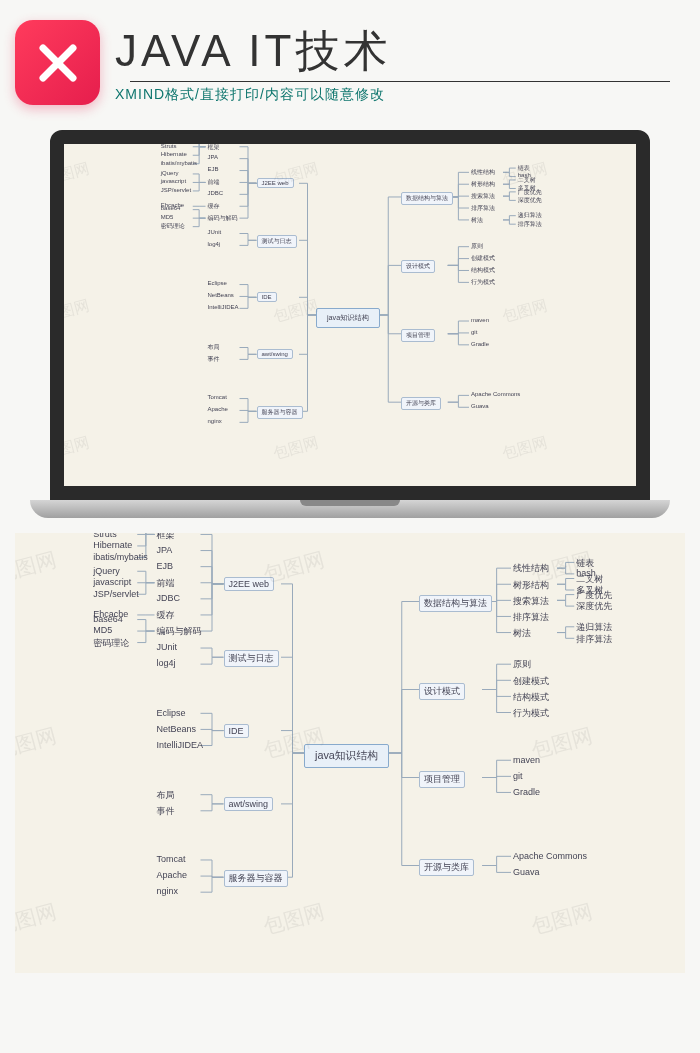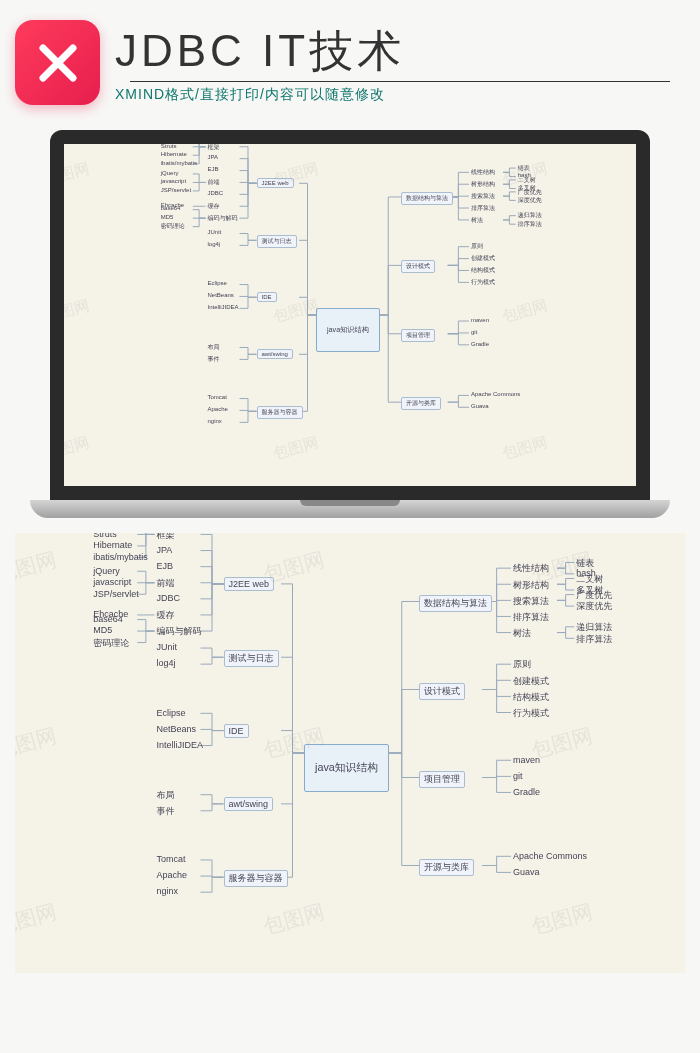--- a/index.html
+++ b/index.html
@@ -11,38 +11,38 @@
 .title{font-size:44px;font-weight:400;color:#333;letter-spacing:4px;font-family:"Impact","Arial Black",sans-serif}
 .subtitle{font-size:14px;color:#0f766e;margin-top:4px;letter-spacing:1px}
 .hr{height:1px;background:#333;margin:0 15px 2px}
 .laptop-frame{margin:15px auto;width:640px;position:relative}
 .laptop-screen{width:600px;height:370px;background:#f5f2e8;border:14px solid #2a2a2a;border-radius:12px 12px 0 0;margin:0 auto;position:relative;overflow:hidden}
 .laptop-base{width:640px;height:18px;background:linear-gradient(#d5d5d5,#a0a0a0);border-radius:0 0 22px 22px;margin:0 auto;position:relative}
 .laptop-base::before{content:"";position:absolute;top:0;left:50%;transform:translateX(-50%);width:100px;height:6px;background:#888;border-radius:0 0 6px 6px}
 .mindmap{position:absolute;inset:0;font-size:6px}
 .mindmap-lg{position:relative;width:670px;height:440px;margin:15px auto;background:#f5f2e8;font-size:9px;overflow:hidden}
 .node{position:absolute;border:1px solid #9ab;background:#fff;padding:1px 4px;border-radius:2px;white-space:nowrap;color:#445}
-.central{background:#e8f0f8;border:1px solid #8ac;padding:16px 10px;font-size:1.2em}
+.central{background:#e8f0f8;border:1px solid #8ac;padding:4px 10px;font-size:1.2em}
 .branch{background:#f0f4fa;border:1px solid #aabcd0}
 .leaf{border:none;background:none;padding:0 2px}
 .lines{position:absolute;inset:0;pointer-events:none}
 .lines line,.lines path{stroke:#9ab;stroke-width:1;fill:none}
 .wm{position:absolute;color:rgba(120,120,120,.12);font-size:28px;transform:rotate(-15deg);pointer-events:none;white-space:nowrap}
 </style>
 </head>
 <body>
 
 <div class="header">
   <div class="logo">
     <svg viewBox="0 0 50 50">
         <path d="M10 10 L25 25 L40 10 M10 40 L25 25 L40 40" stroke="#fff" stroke-width="7" stroke-linecap="round" fill="none"></path>
       </svg>
   </div>
   <div class="title-block">
-    <div class="title">JDBC IT技术</div>
+    <div class="title">JAVA IT技术</div>
     <div class="hr"></div>
     <div class="subtitle">XMIND格式/直接打印/内容可以随意修改</div>
   </div>
 </div>
 
 <div class="laptop-frame">
   <div class="laptop-screen">
     <div class="mindmap" id="mm-small">
         <svg class="lines" width="572" height="342">
           <path d="M252 171 L243.5 171 L243.5 39.3 L235 39.3"></path>

